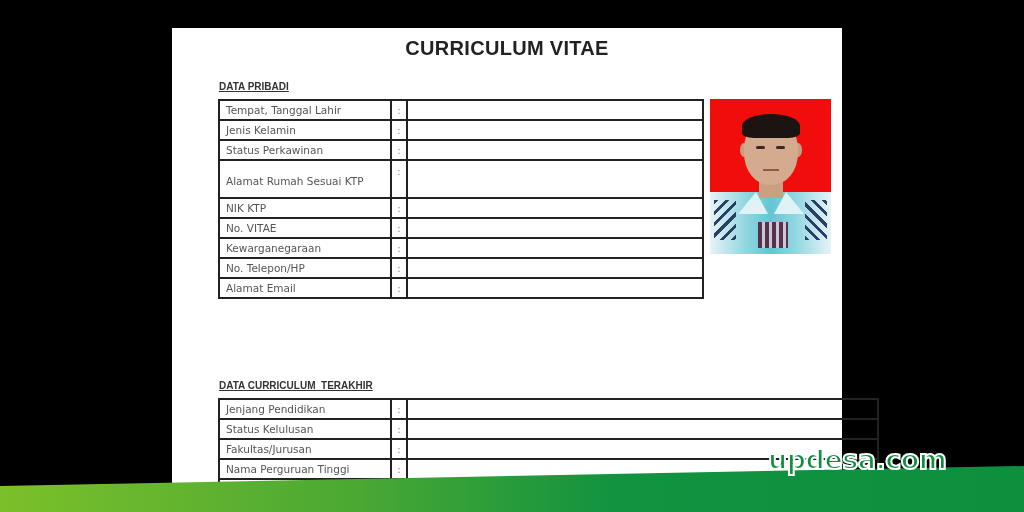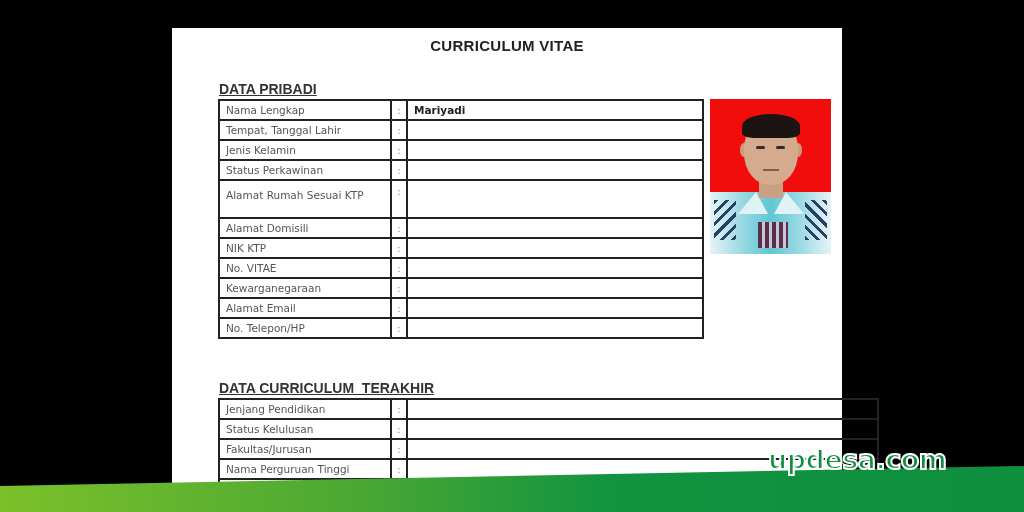--- a/index.html
+++ b/index.html
@@ -5,43 +5,43 @@
   * { box-sizing: border-box; margin: 0; padding: 0; }
   html, body { width: 1024px; height: 512px; overflow: hidden; background: #000; }
   body { position: relative; font-family: "DejaVu Sans", sans-serif; }
 
   .page {
     position: absolute; left: 172px; top: 28px; width: 670px; height: 484px;
     background: #fff;
   }
   .title {
     position: absolute; left: 0; width: 100%; top: 9px; text-align: center;
-    font-family: "Liberation Sans", sans-serif; font-weight: bold; font-size: 15px;
+    font-family: "Liberation Sans", sans-serif; font-weight: bold; font-size: 20px;
     color: #222; letter-spacing: 0.3px;
   }
   .section-heading {
     position: absolute; left: 47px;
-    font-family: "Liberation Sans", sans-serif; font-weight: bold; font-size: 14px;
+    font-family: "Liberation Sans", sans-serif; font-weight: bold; font-size: 10px;
     color: #333; text-decoration: underline;
   }
   .sec1 { top: 53px; }
   .sec2 { top: 352px; }
 
   table.cv {
     position: absolute; border-collapse: collapse;
     font-family: "DejaVu Sans", sans-serif; font-size: 10.5px; color: #555;
   }
   table.cv td {
     border: 2px solid #222; padding: 0 6px; height: 20px; vertical-align: middle;
     line-height: 17px; white-space: nowrap;
   }
   table.cv td.label { width: 172px; }
   table.cv td.colon { width: 16px; padding: 0; text-align: center; color: #888; font-size: 10px; }
   table.cv td.value { color: #222; font-weight: bold; }
-  table.cv td.label.wrap { white-space: normal; line-height: 17px; height: 38px; vertical-align: top; padding-top: 6px; }
+  table.cv td.label.wrap { white-space: normal; line-height: 17px; height: 38px; vertical-align: top; padding-top: 12px; }
 
   .t1 { left: 46px; top: 71px; width: 486px; }
   .t2 { left: 46px; top: 370px; width: 661px; }
 
   .photo {
     position: absolute; left: 538px; top: 71px; width: 121px; height: 155px;
     background: #f20d0d; overflow: hidden;
   }
   .photo .shirt {
     position: absolute; left: 0; bottom: 0; width: 121px; height: 62px;
@@ -88,25 +88,20 @@
 </head>
 <body>
 
 <div class="page">
   <div class="title">CURRICULUM VITAE</div>
 
   <div class="section-heading sec1">DATA PRIBADI</div>
 
   <table class="cv t1">
     <tbody>
-        <tr>
-      <td class="label">Nama Lengkap</td>
-      <td class="colon">:</td>
-      <td class="value">Mariyadi</td>
-    </tr>
     <tr>
       <td class="label">Tempat, Tanggal Lahir</td>
       <td class="colon">:</td>
       <td class="value"></td>
     </tr>
     <tr>
       <td class="label">Jenis Kelamin</td>
       <td class="colon">:</td>
       <td class="value"></td>
     </tr>
@@ -114,46 +109,41 @@
       <td class="label">Status Perkawinan</td>
       <td class="colon">:</td>
       <td class="value"></td>
     </tr>
     <tr>
       <td class="label wrap">Alamat Rumah Sesuai KTP</td>
       <td class="colon" style="vertical-align:top;padding-top:2px;">:</td>
       <td class="value"></td>
     </tr>
     <tr>
-      <td class="label">Alamat Domisili</td>
-      <td class="colon">:</td>
-      <td class="value"></td>
-    </tr>
-    <tr>
       <td class="label">NIK KTP</td>
       <td class="colon">:</td>
       <td class="value"></td>
     </tr>
     <tr>
       <td class="label">No. VITAE</td>
       <td class="colon">:</td>
       <td class="value"></td>
     </tr>
     <tr>
       <td class="label">Kewarganegaraan</td>
       <td class="colon">:</td>
       <td class="value"></td>
     </tr>
     <tr>
-      <td class="label">Alamat Email</td>
+      <td class="label">No. Telepon/HP</td>
       <td class="colon">:</td>
       <td class="value"></td>
     </tr>
     <tr>
-      <td class="label">No. Telepon/HP</td>
+      <td class="label">Alamat Email</td>
       <td class="colon">:</td>
       <td class="value"></td>
     </tr>
   </tbody>
     </table>
 
   <div class="photo">
     <div class="shirt"></div>
     <div class="pattern-l"></div>
     <div class="pattern-r"></div>

